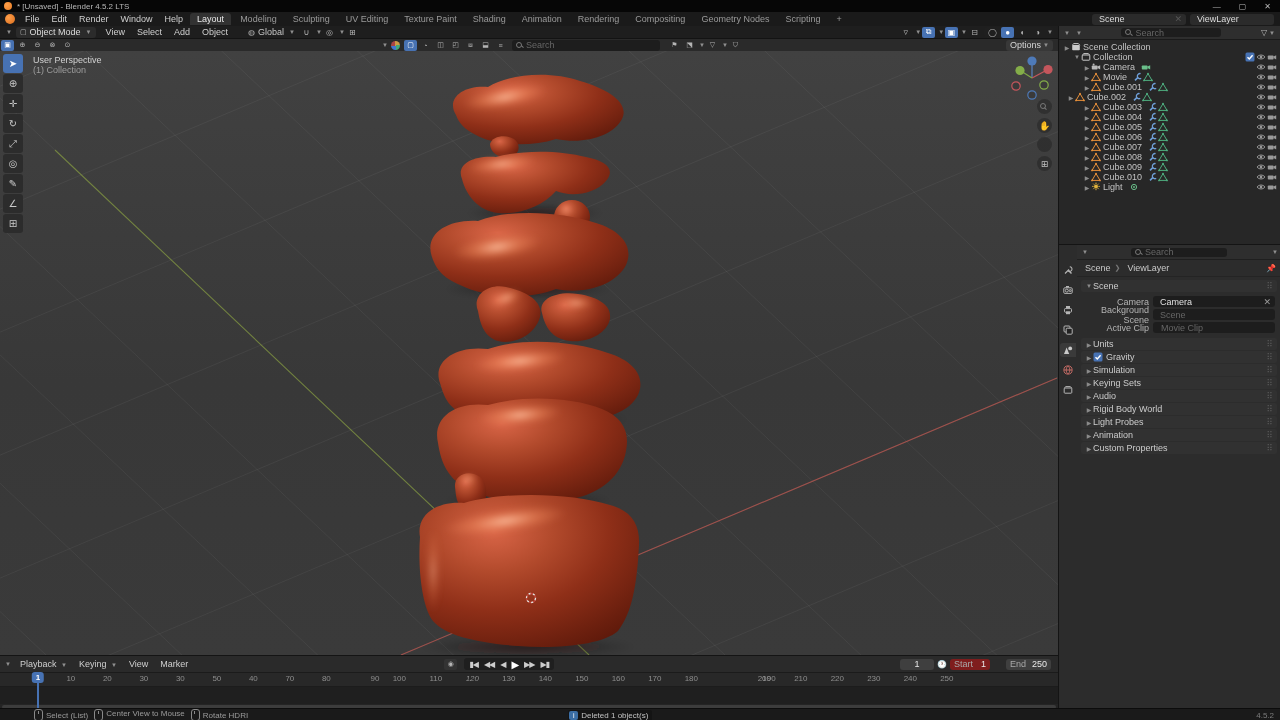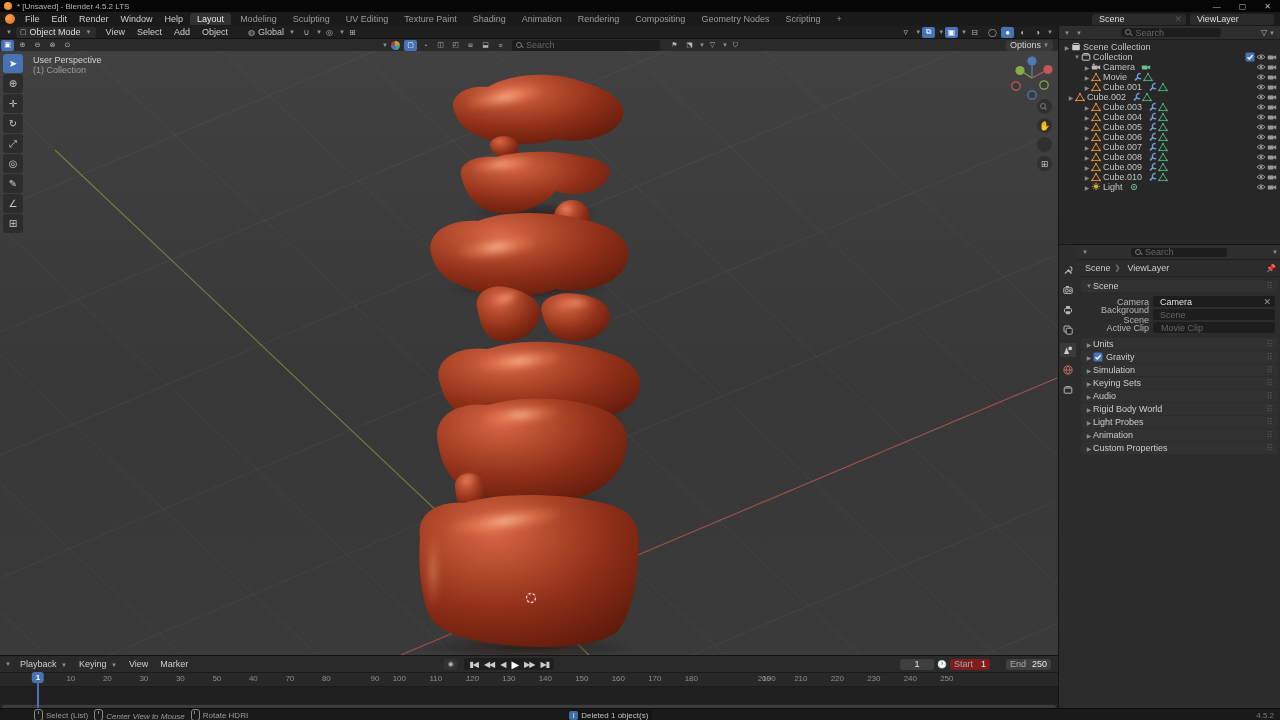--- a/index.html
+++ b/index.html
@@ -1119,21 +1119,21 @@
       <span>1</span>
     </div>
 </div>
 
 <div id="statusbar" class="abs">
   <span id="status-hints" style="display:inline-flex;align-items:center">
       <span style="display: inline-flex; align-items: center; padding-left: 28px;">
         <span class="mouse"></span>
         <span>Select (List)</span>
       </span>
-      <span style="display: inline-flex; align-items: flex-end; font-style: italic;">
+      <span style="display: inline-flex; align-items: flex-start;">
         <span class="mouse"></span>
         <span>Center View to Mouse</span>
       </span>
       <span style="display: inline-flex; align-items: center;">
         <span class="mouse"></span>
         <span>Rotate HDRI</span>
       </span>
     </span>
   <span style="width:320px"></span>
   <span style="display:inline-flex;align-items:center;background:#141414;border-radius:2px;padding:1px 4px 1px 1px">

